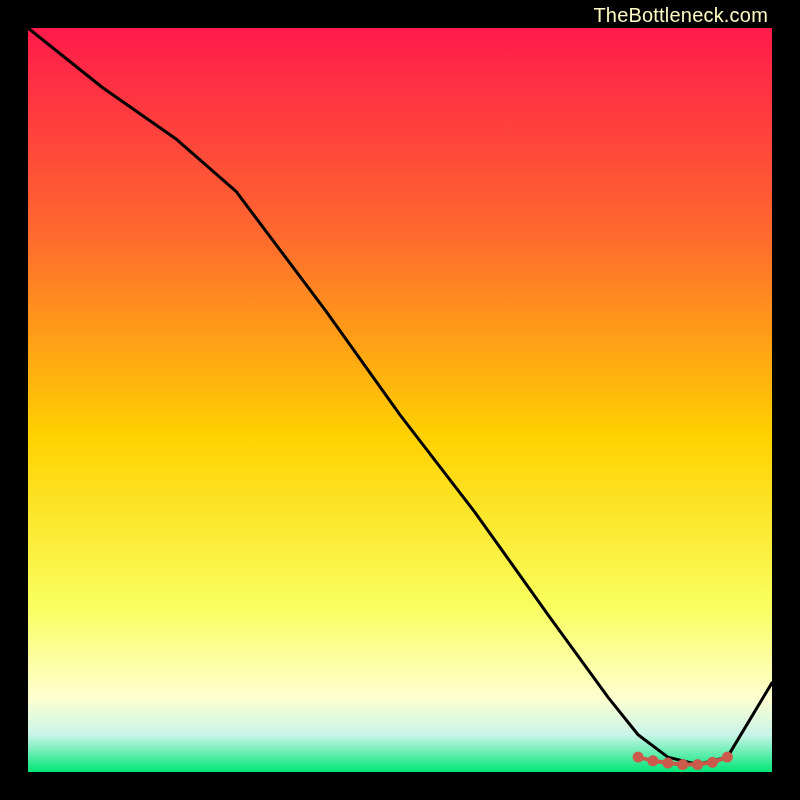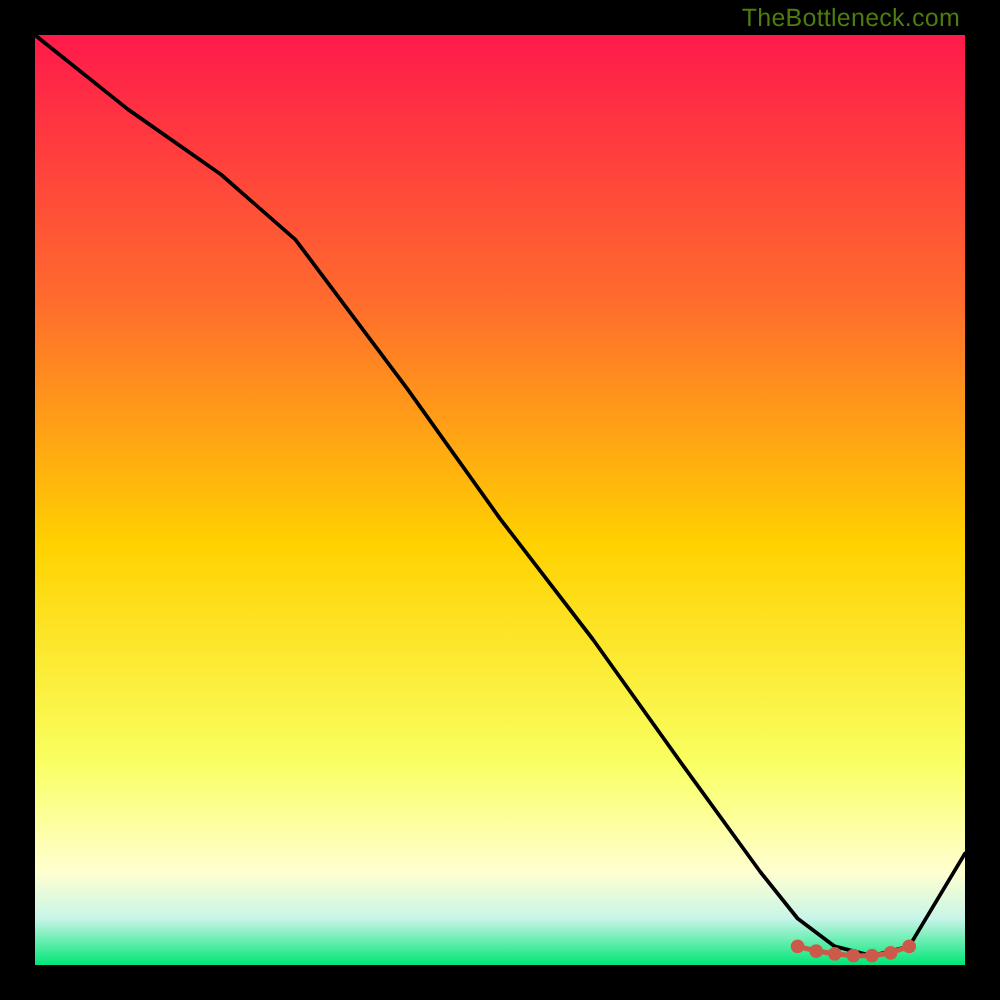--- a/index.html
+++ b/index.html
@@ -23,21 +23,21 @@
     position: absolute;
     left: 0;
     top: 0;
     width: 744px;
     height: 744px;
   }
   .watermark {
     position: absolute;
     top: 4px;
     right: 32px;
-    color: #4d7c0f;
+    color: #fef9c3;
     font-size: 20px;
     font-weight: 500;
     letter-spacing: 0.2px;
     user-select: none;
   }
 </style>
 </head>
 <body>
 
 <div class="watermark">TheBottleneck.com</div>

